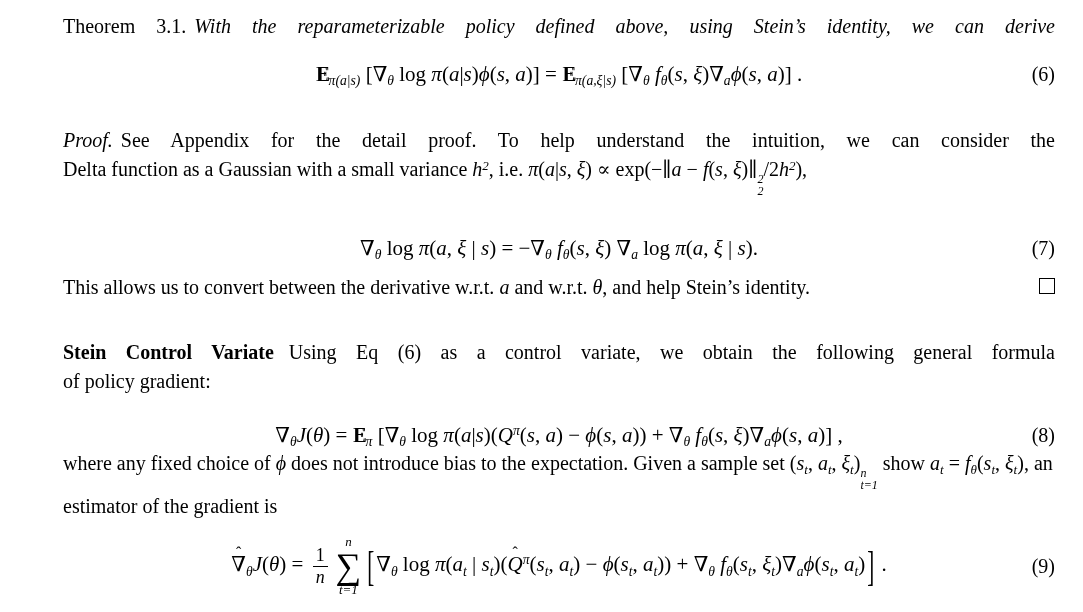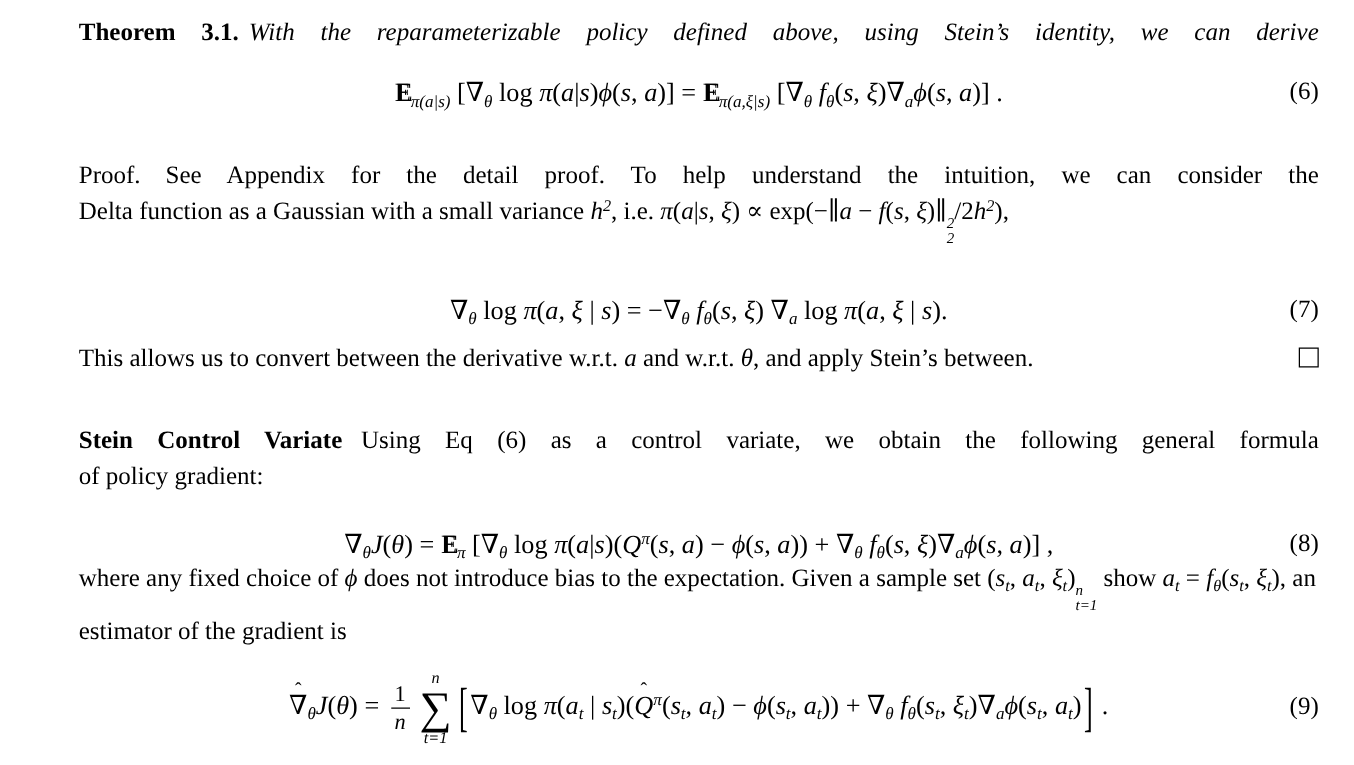--- a/index.html
+++ b/index.html
@@ -2,23 +2,23 @@
 <html><head>
 <meta charset="utf-8">
 <style>
   html,body{margin:0;padding:0;background:#fff;}
   .page{position:relative;width:1083px;height:612px;background:#ffffff;color:#000;
         font-family:"Liberation Serif","DejaVu Serif",serif;font-size:20px;overflow:hidden;}
   .block{position:absolute;left:63px;width:992px;}
   .jl{text-align:justify;text-align-last:justify;}
   .line{line-height:29px;}
   .line28{line-height:28px;}
-  .thm-label{font-weight:bold;margin-right:8px;font-style:normal;}
+  .thm-label{font-weight:normal;margin-right:8px;font-style:normal;}
   .thm-body{font-style:italic;}
-  .proof-label{margin-right:20px;}
+  .proof-label{font-style:italic;margin-right:8px;}
   .stein-heading{font-weight:bold;margin-right:15px;}
   
   .eq{position:absolute;left:63px;width:992px;display:flex;align-items:center;justify-content:center;font-size:21px;}
   .eqnum{position:absolute;right:0;top:50%;transform:translateY(-50%);font-size:20px;font-style:normal;}
   .math{display:inline;font-family:"Liberation Serif","DejaVu Serif","DejaVu Sans",serif;}
   .mi{font-style:italic;}
   .mr{font-style:normal;}
   sub.msub,sup.msup{font-size:65%;line-height:0;font-style:italic;text-align:right;}
   sub.msub{vertical-align:-0.32em;}
   sup.msup{vertical-align:0.5em;}
@@ -62,21 +62,21 @@
           <span>2</span>
         </span><span class="mr">/2</span><span class="mi">h</span><sup class="msup">2</sup><span class="mr">),</span></div>
   </div>
 
   <div class="eq" style="top:226px;height:44px;">
     <span class="math"><span class="mi">∇</span><sub class="msub">θ</sub><span class="mr"> log </span><span class="mi">π</span><span class="mr">(</span><span class="mi">a</span><span class="mr">, </span><span class="mi">ξ</span><span class="mr"> | </span><span class="mi">s</span><span class="mr">) = −</span><span class="mi">∇</span><sub class="msub">θ</sub><span class="mi"> f</span><sub class="msub">θ</sub><span class="mr">(</span><span class="mi">s</span><span class="mr">, </span><span class="mi">ξ</span><span class="mr">) </span><span class="mi">∇</span><sub class="msub">a</sub><span class="mr"> log </span><span class="mi">π</span><span class="mr">(</span><span class="mi">a</span><span class="mr">, </span><span class="mi">ξ</span><span class="mr"> | </span><span class="mi">s</span><span class="mr">).</span></span>
     <span class="eqnum">(7)</span>
   </div>
 
   <div class="block rel" style="top:273px;">
-    <div class="line math"><span class="mr">This allows us to convert between the derivative w.r.t. </span><span class="mi">a</span><span class="mr"> and w.r.t. </span><span class="mi">θ</span><span class="mr">, and apply Stein’s between.</span></div>
+    <div class="line math"><span class="mr">This allows us to convert between the derivative w.r.t. </span><span class="mi">a</span><span class="mr"> and w.r.t. </span><span class="mi">θ</span><span class="mr">, and help Stein’s identity.</span></div>
     <span class="qed"></span>
   </div>
 
   <div class="block" style="top:338px;">
     <div class="line jl">
       <span class="stein-heading">Stein Control Variate</span><span class="mr">Using Eq (6) as a control variate, we obtain the following general formula</span>
     </div>
     <div class="line">of policy gradient:</div>
   </div>
 

